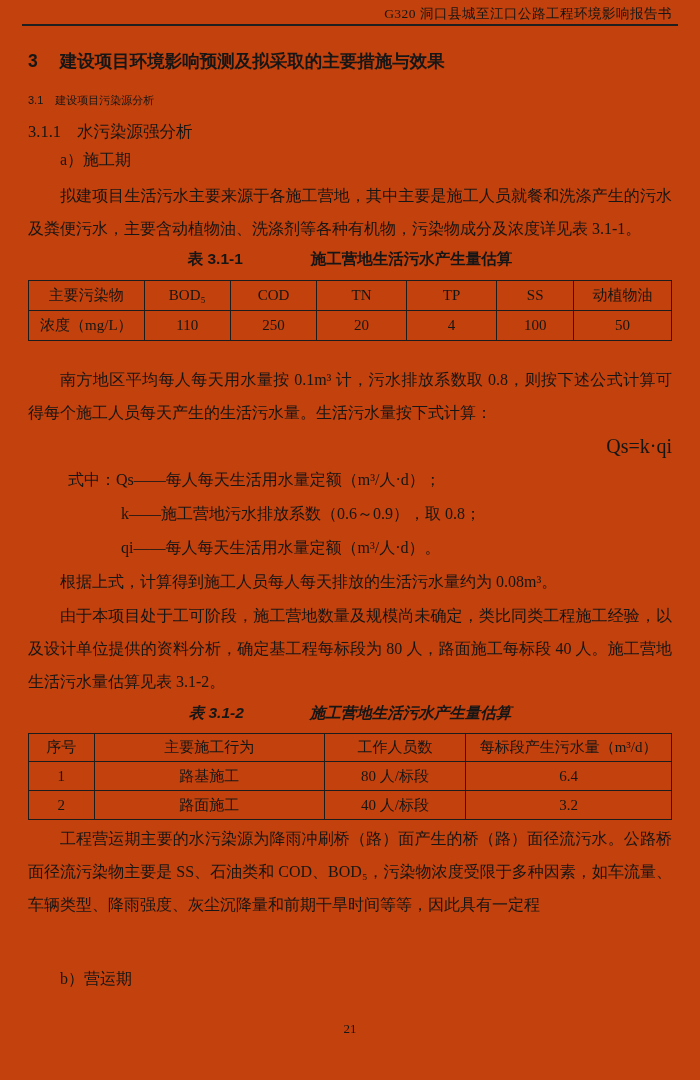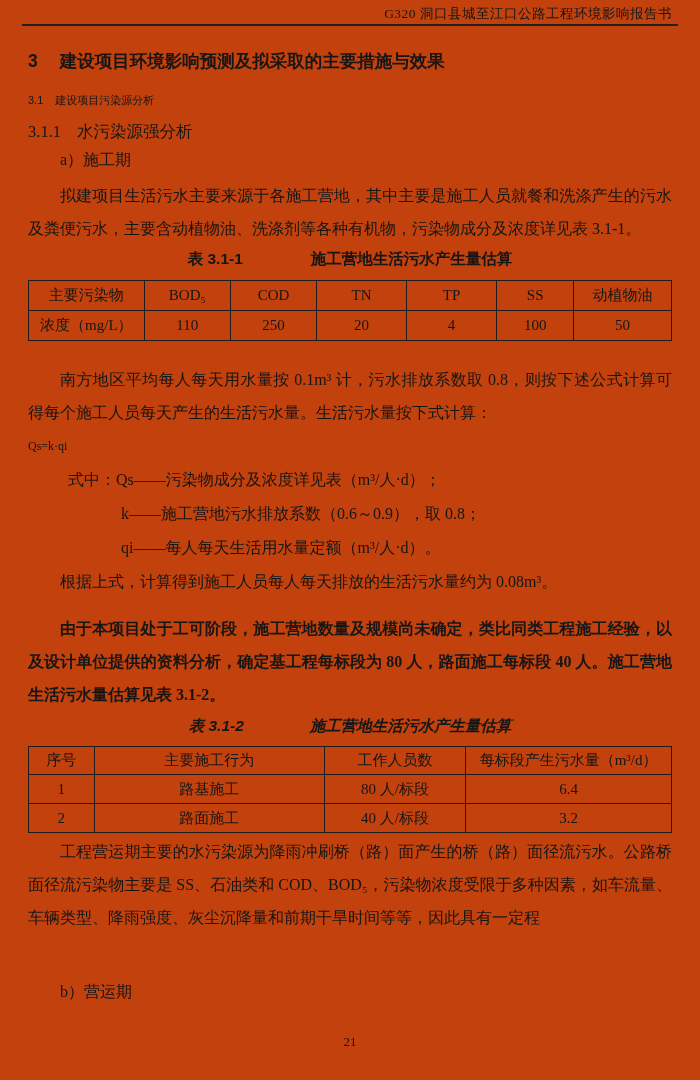--- a/index.html
+++ b/index.html
@@ -54,21 +54,21 @@
   
   .body {
     margin: 0;
     font-size: 16px;
     line-height: 33px;
     text-align: justify;
     text-justify: inter-ideograph;
   }
   .indent { text-indent: 2em; }
   .mt3  { margin-top: 3px; }
-  .mt1  { margin-top: 14px; font-weight: bold; }
+  .mt1  { margin-top: 1px; }
   .mt2  { margin-top: 2px; }
   .mt22 { margin-top: 22px; }
   .mt41 { margin-top: 41px; }
   
   .caption {
     display: flex;
     justify-content: center;
     align-items: baseline;
     font-family: "Liberation Sans", "DejaVu Sans", sans-serif;
     font-weight: bold;
@@ -92,23 +92,23 @@
     vertical-align: middle;
     font-weight: normal;
     padding: 0 2px;
   }
   .t1 td, .t1 th { height: 29px; }
   .t2 th { height: 27px; }
   .t2 td { height: 28px; }
   
   .formula {
     margin: 0;
-    font-size: 12px;
+    font-size: 20px;
     line-height: 34px;
-    text-align: left;
+    text-align: right;
   }
   .fnote {
     margin: 0;
     font-size: 16px;
     line-height: 34px;
   }
   .fnote.lead { padding-left: 40px; }
   .fnote.sub  { padding-left: 93px; }
   
   .pagenum {
@@ -175,21 +175,21 @@
       <td>4</td>
       <td>100</td>
       <td>50</td>
     </tr>
   </tbody>
     </table>
 
   <p class="body indent mt22">南方地区平均每人每天用水量按 0.1m³ 计，污水排放系数取 0.8，则按下述公式计算可得每个施工人员每天产生的生活污水量。生活污水量按下式计算：</p>
 
   <div class="formula">Qs=k·qi</div>
-  <div class="fnote lead">式中：Qs——污染物成分及浓度详见表（m³/人·d）；</div>
+  <div class="fnote lead">式中：Qs——每人每天生活用水量定额（m³/人·d）；</div>
   <div class="fnote sub">k——施工营地污水排放系数（0.6～0.9），取 0.8；</div>
   <div class="fnote sub">qi——每人每天生活用水量定额（m³/人·d）。</div>
 
   <p class="body indent">根据上式，计算得到施工人员每人每天排放的生活污水量约为 0.08m³。</p>
 
   <p class="body indent mt1">由于本项目处于工可阶段，施工营地数量及规模尚未确定，类比同类工程施工经验，以及设计单位提供的资料分析，确定基工程每标段为 80 人，路面施工每标段 40 人。施工营地生活污水量估算见表 3.1-2。</p>
 
   <div class="caption c2">
     <span>表 3.1-2</span>
     <span>施工营地生活污水产生量估算</span>

